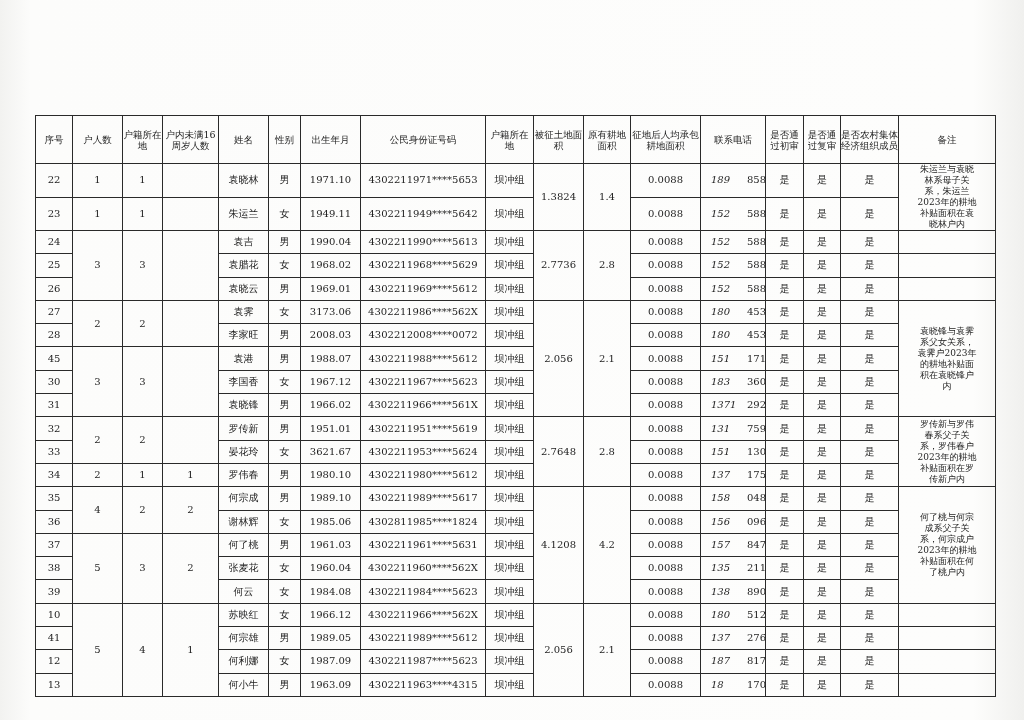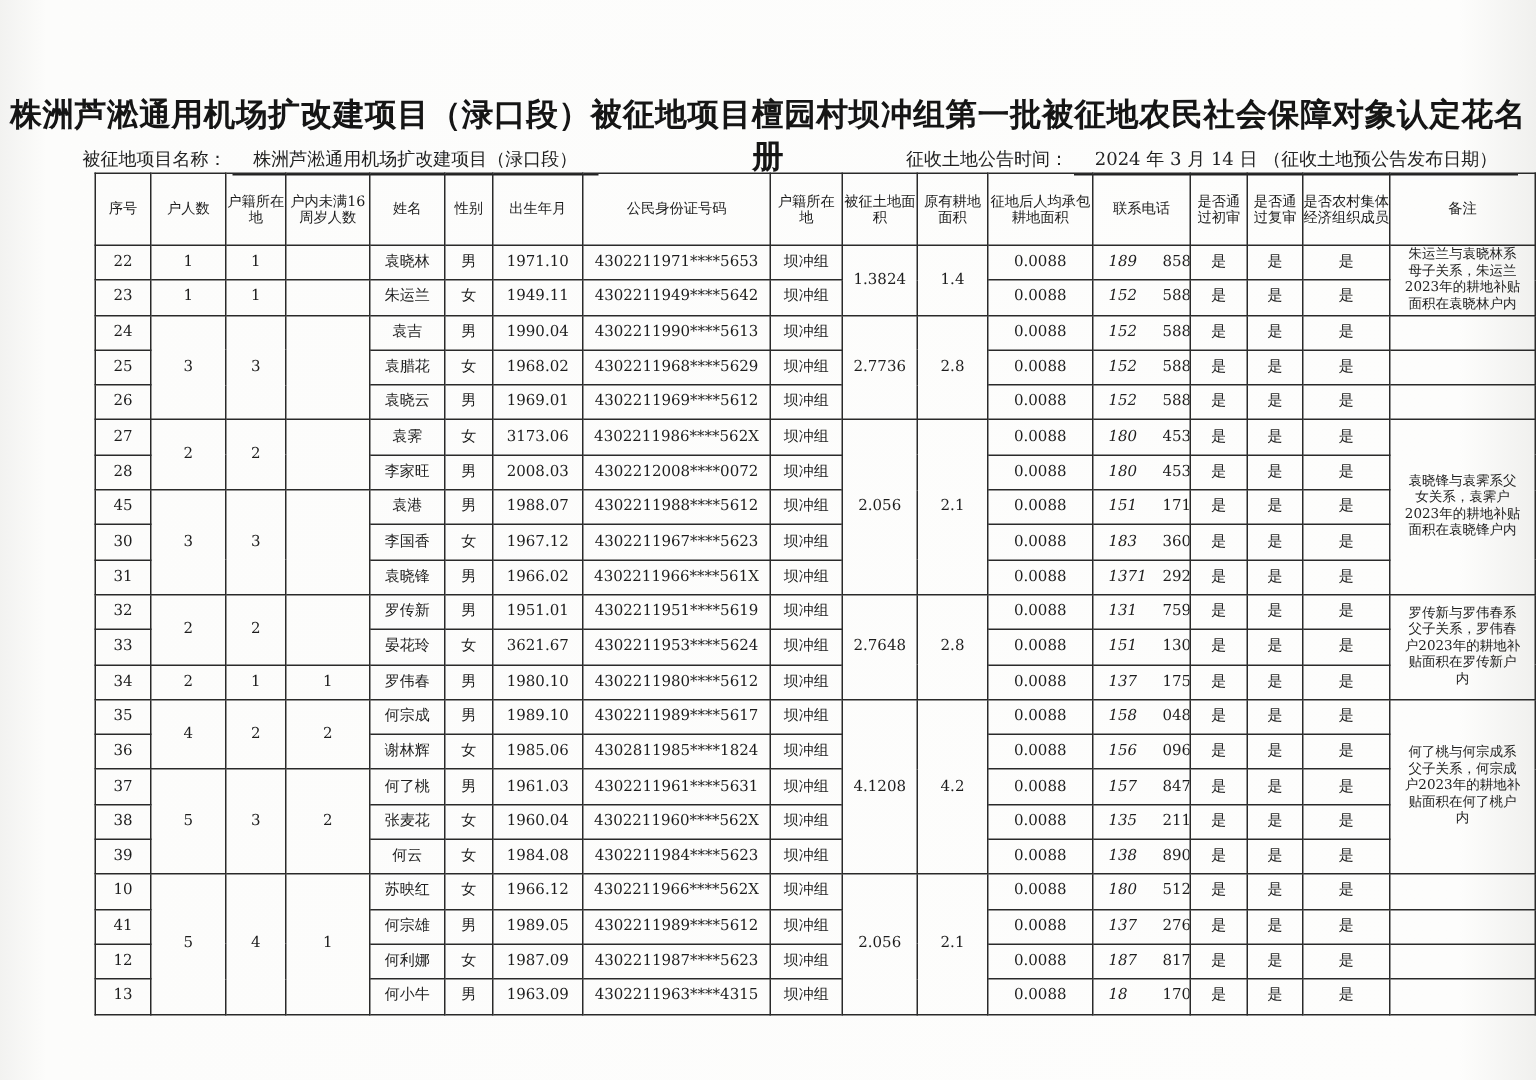--- a/index.html
+++ b/index.html
@@ -6,42 +6,33 @@
   body{width:1024px;height:720px;background:#fbfbfa;position:relative;overflow:hidden;
        font-family:"DejaVu Serif","Liberation Serif",serif;color:#1d1d1d;}
   .page{position:absolute;left:0;top:0;width:1024px;height:720px;
         background:linear-gradient(90deg,#f2f2f0 0,#fcfcfb 3%,#fdfdfc 95%,#f0f0ee 100%);}
   .title{position:absolute;left:0;top:62px;width:1024px;text-align:center;
          font-family:"DejaVu Sans","Liberation Sans",sans-serif;font-weight:bold;font-size:21px;letter-spacing:0.5px;color:#151515;}
   .meta{position:absolute;top:98px;font-size:12px;color:#222;}
   .meta .u{display:inline-block;border-bottom:1px solid #222;padding:0 14px 1px 14px;}
   .meta-left{left:55px;}
   .meta-right{left:604px;}
-  table{position:absolute;left:35px;top:115px;border-collapse:collapse;table-layout:fixed;width:960px;margin-left:28px;}
+  table{position:absolute;left:35px;top:115px;border-collapse:collapse;table-layout:fixed;width:960px;}
   td,th{border:1.3px solid #2a2a2a;text-align:center;vertical-align:middle;padding:0;
         font-size:10px;line-height:12px;overflow:hidden;white-space:nowrap;}
   th{font-weight:normal;font-size:9.5px;line-height:11px;white-space:normal;height:47px;}
   tbody td{height:22.3px;}
-  td.remark{white-space:normal;font-size:9px;line-height:11px;padding:0 8px;}
+  td.remark{white-space:normal;font-size:9px;line-height:11px;padding:0 18px;}
   td.phone{text-align:left;padding-left:10px;}
   td.phone span.b{display:inline-block;width:36px;font-style:italic;}
 </style>
 </head>
 <body>
 
 <div class="page">
-  <div class="title">株洲芦淞通用机场扩改建项目（渌口段）被征地项目檀园村坝冲组第一批被征地农民社会保障对象认定花名册</div>
-  <div class="meta meta-left">
-    <span>被征地项目名称：</span>
-    <span class="u">株洲芦淞通用机场扩改建项目（渌口段）</span>
-  </div>
-  <div class="meta meta-right">
-    <span>征收土地公告时间：</span>
-    <span class="u">2024 年 3 月 14 日 （征收土地预公告发布日期）</span>
-  </div>
 
   <table>
     <colgroup>
       <col style="width:37px">
         <col style="width:50px">
         <col style="width:40px">
         <col style="width:56px">
       <col style="width:50px">
         <col style="width:32px">
         <col style="width:60px">

